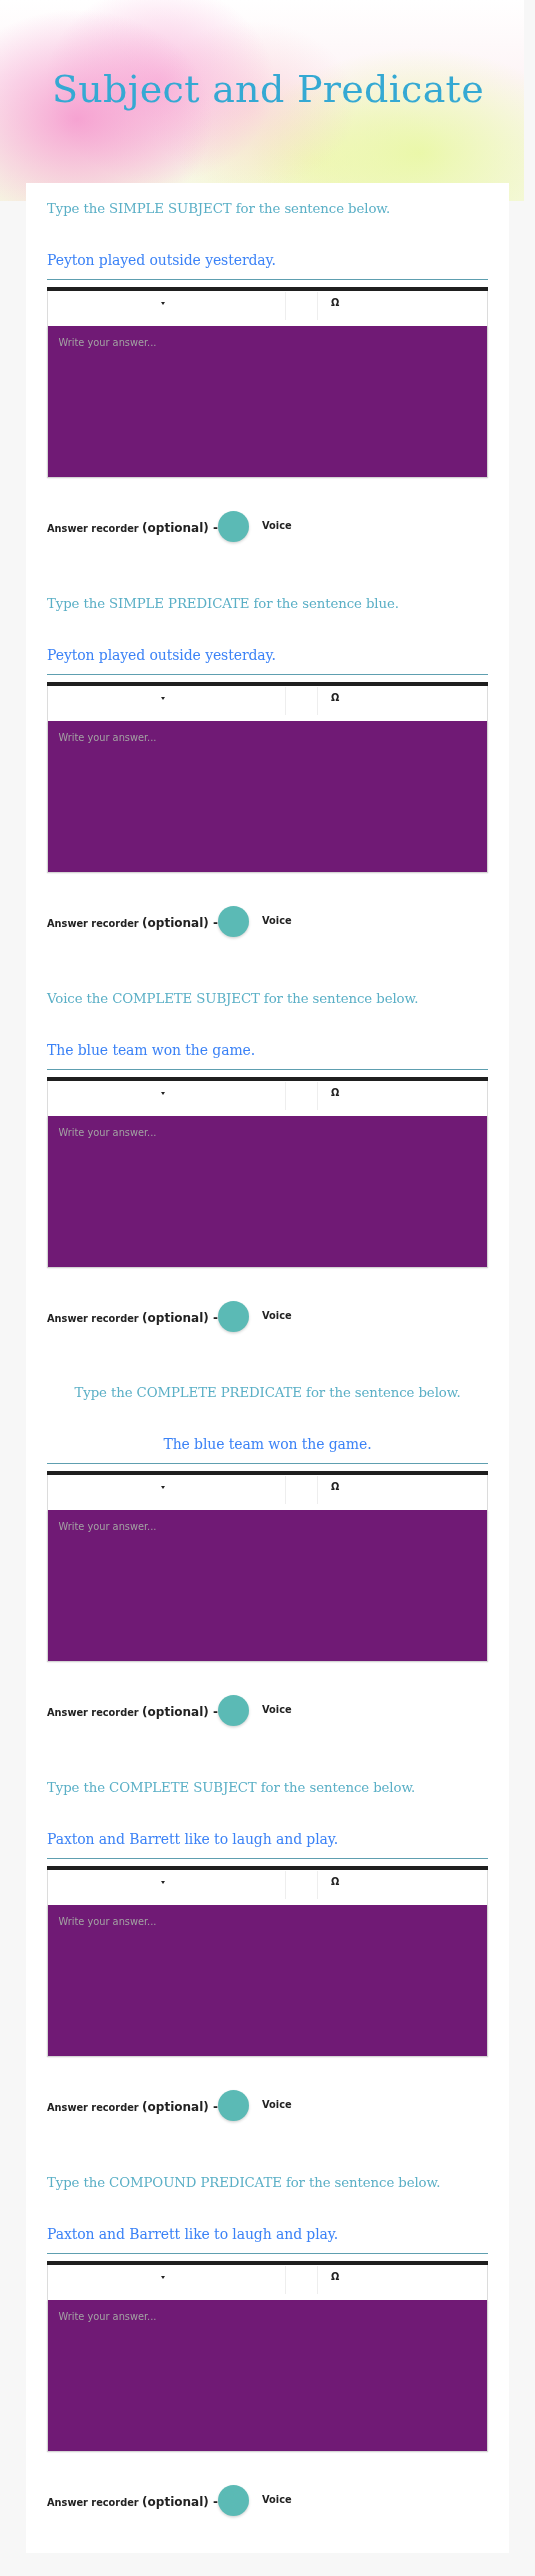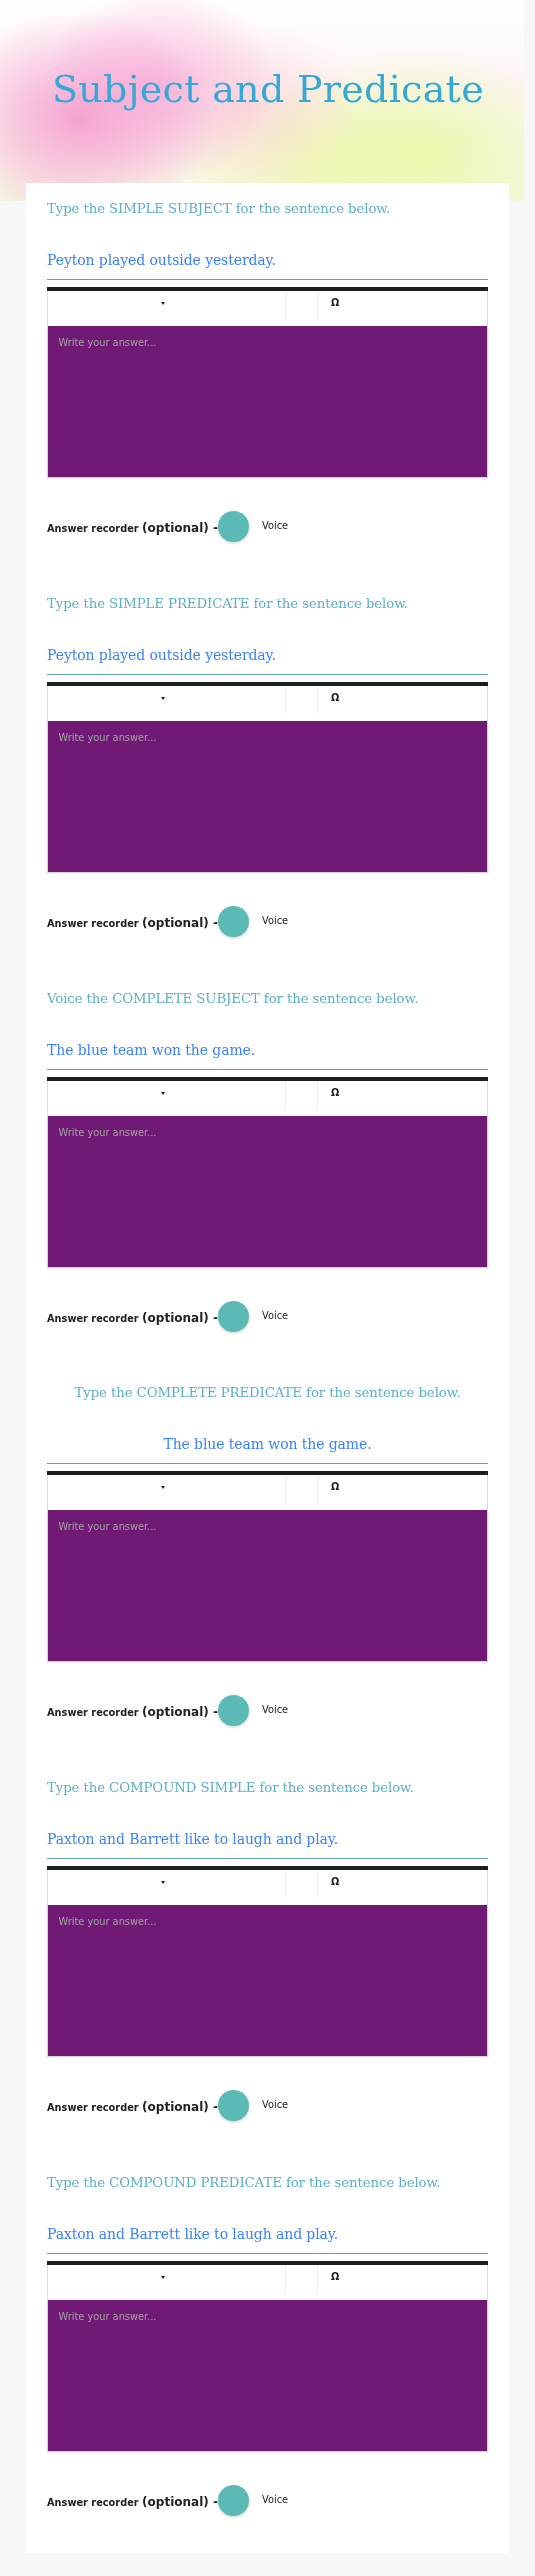--- a/index.html
+++ b/index.html
@@ -198,21 +198,21 @@
     height: 31px;
     border-radius: 50%;
     background: #5bbab5;
     box-shadow: 0 1.4px 2.8px rgba(0,0,0,0.18);
     cursor: pointer;
   }
   .rec-voice {
     position: absolute;
     left: 215px; top: 9.8px;
     font-family: "DejaVu Sans", sans-serif;
-    font-weight: normal;
+    font-weight: bold;
     font-size: 9.8px;
     color: #222;
   }
 </style>
 </head>
 <body>
 
 <div class="header">
   <h1 class="title">Subject and Predicate</h1>
 </div>
@@ -238,21 +238,21 @@
         <span class="answer-ph">Write your answer...</span>
       </div>
     </div>
     <div class="recorder">
       <span class="rec-label"><span>Answer recorder</span> <span class="rec-opt">(optional) -</span></span>
       <div class="rec-button"></div>
       <span class="rec-voice">Voice</span>
     </div>
   </div>
     <div class="section" style="top: 395px;">
-    <div class="question">Type the SIMPLE PREDICATE for the sentence below.</div>
+    <div class="question">Type the SIMPLE PREDICATE for the sentence blue.</div>
     <div class="sentence">Peyton played outside yesterday.</div>
     <div class="underline"></div>
     <div class="editor">
       <div class="editor-bar"></div>
       <div class="toolbar">
         <div class="tb-select">
           <span class="tb-caret"></span>
         </div>
         <div class="tb-sep1"></div>
         <div class="tb-blank"></div>
@@ -316,21 +316,21 @@
         <span class="answer-ph">Write your answer...</span>
       </div>
     </div>
     <div class="recorder">
       <span class="rec-label"><span>Answer recorder</span> <span class="rec-opt">(optional) -</span></span>
       <div class="rec-button"></div>
       <span class="rec-voice">Voice</span>
     </div>
   </div>
     <div class="section" style="top: 1579px;">
-    <div class="question">Type the COMPOUND SIMPLE for the sentence below.</div>
+    <div class="question">Type the COMPLETE SUBJECT for the sentence below.</div>
     <div class="sentence">Paxton and Barrett like to laugh and play.</div>
     <div class="underline"></div>
     <div class="editor">
       <div class="editor-bar"></div>
       <div class="toolbar">
         <div class="tb-select">
           <span class="tb-caret"></span>
         </div>
         <div class="tb-sep1"></div>
         <div class="tb-blank"></div>

